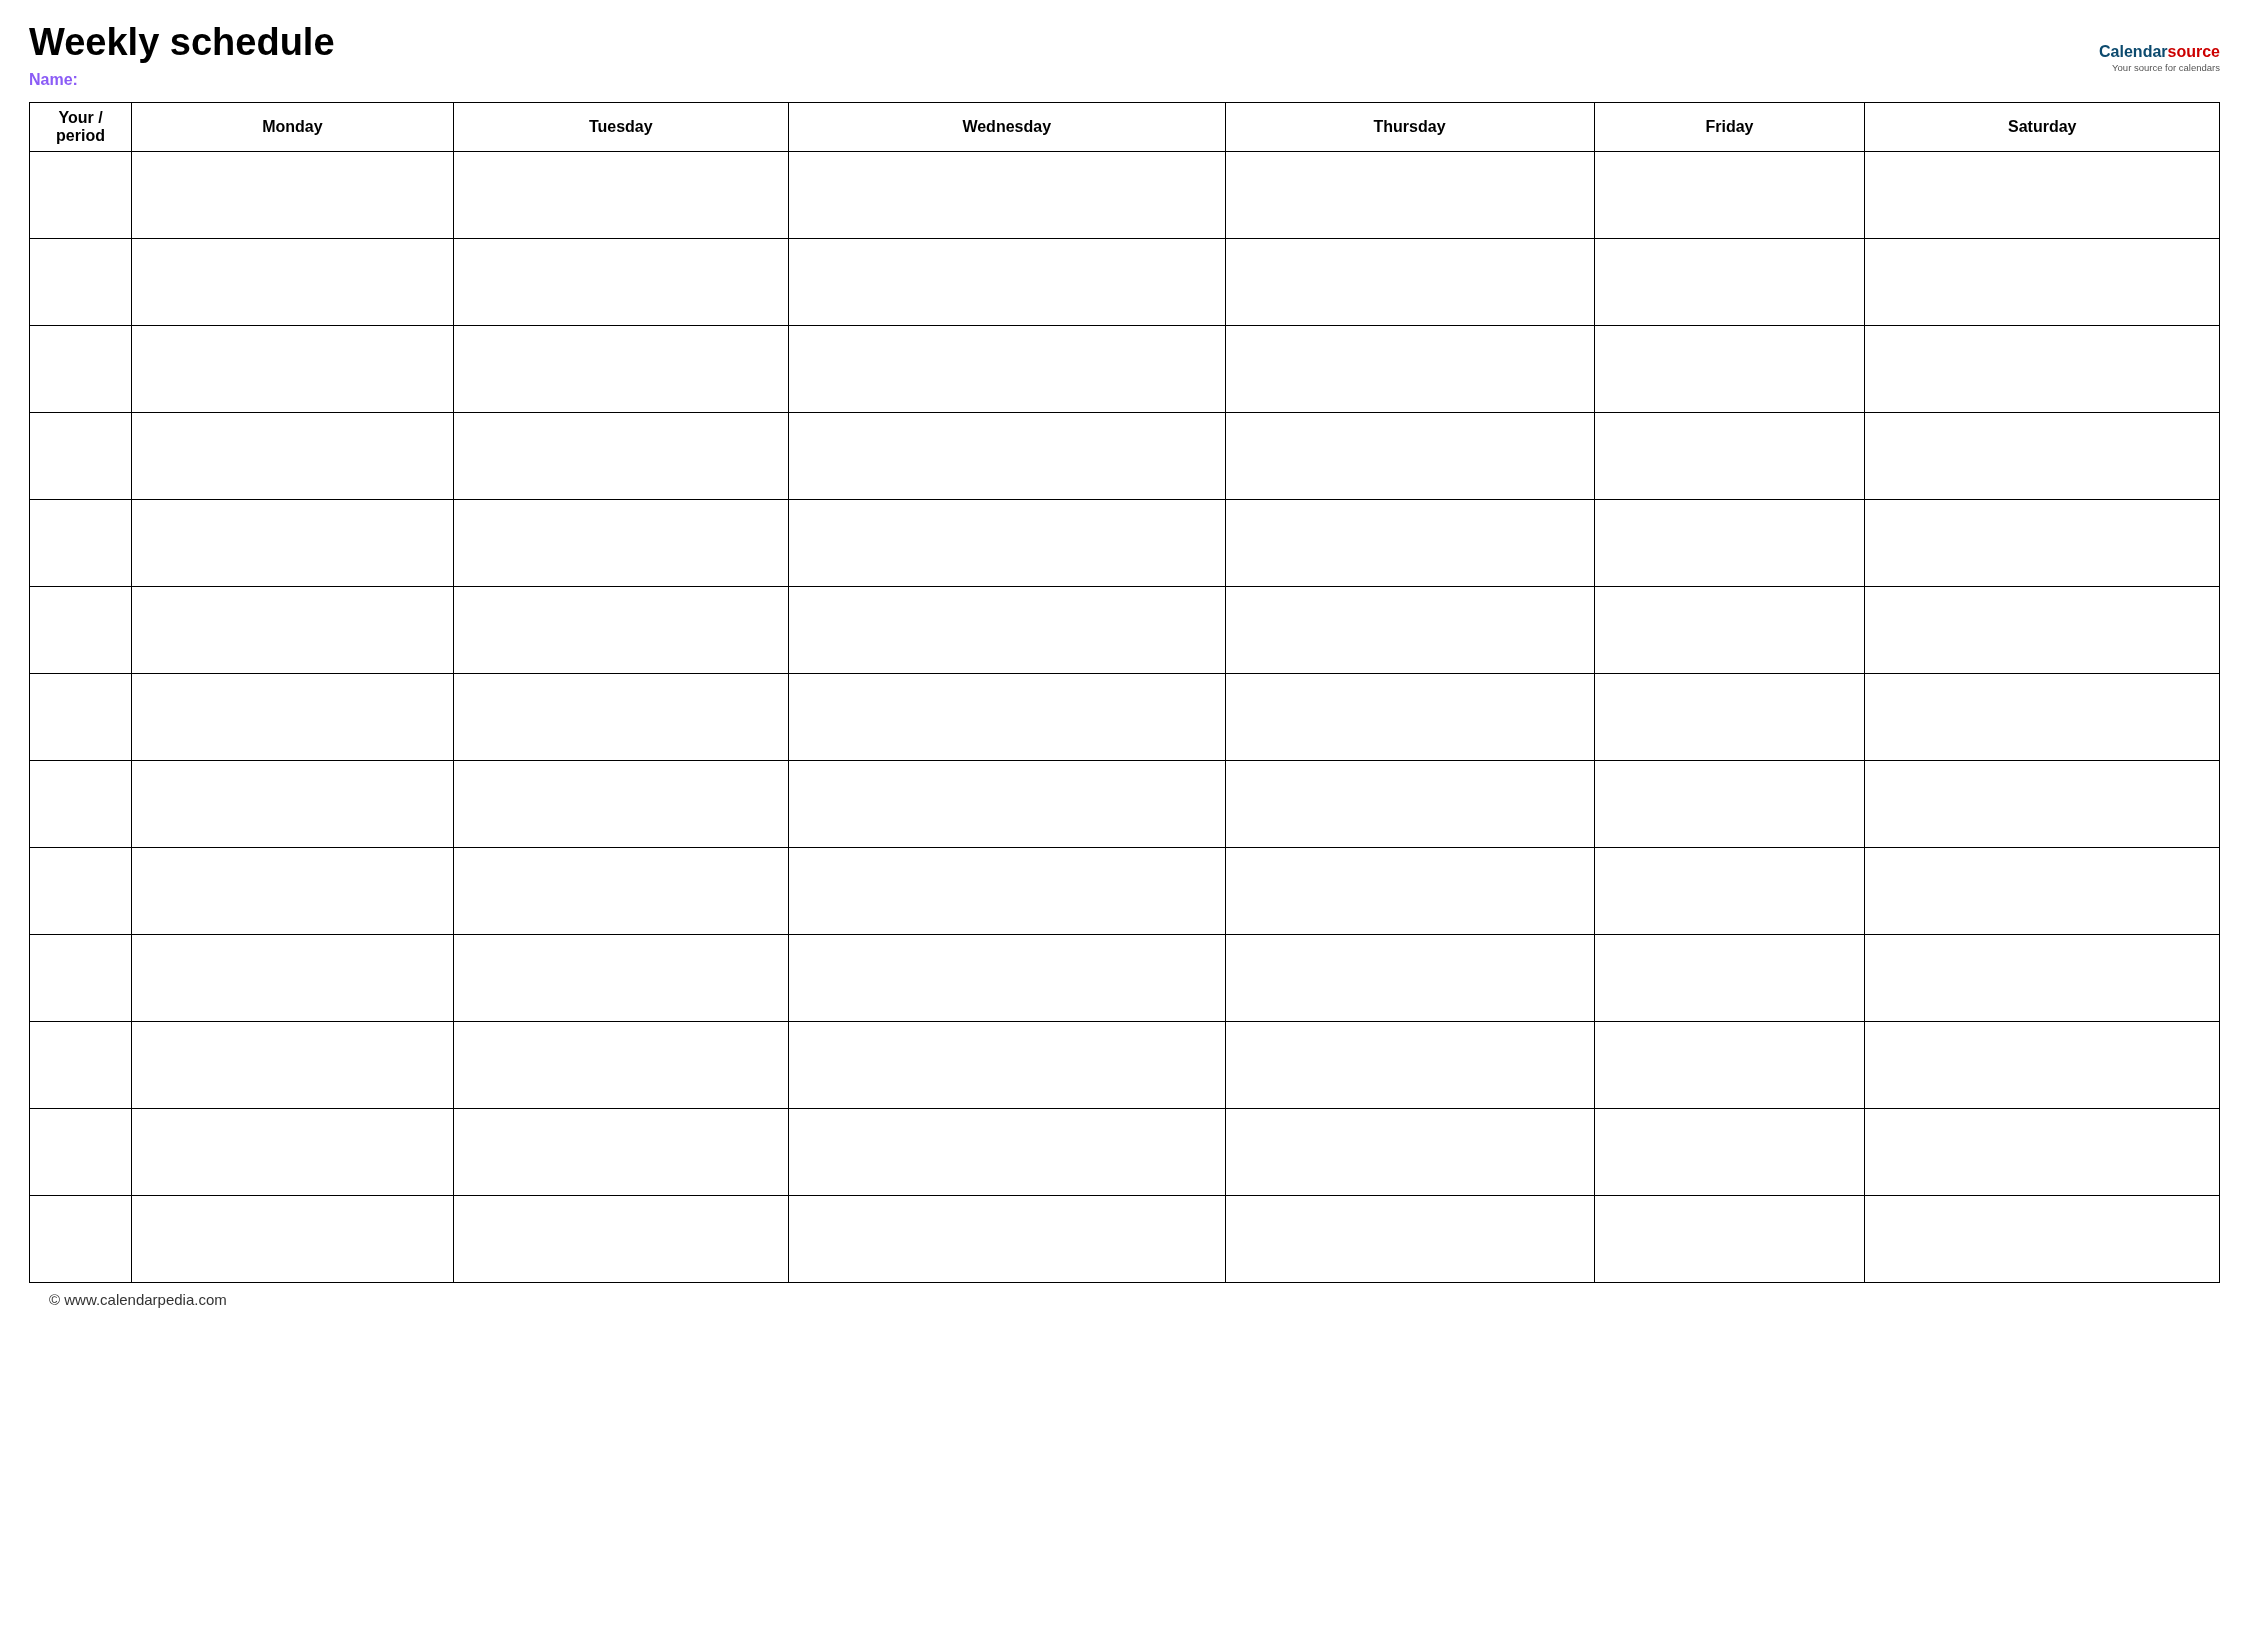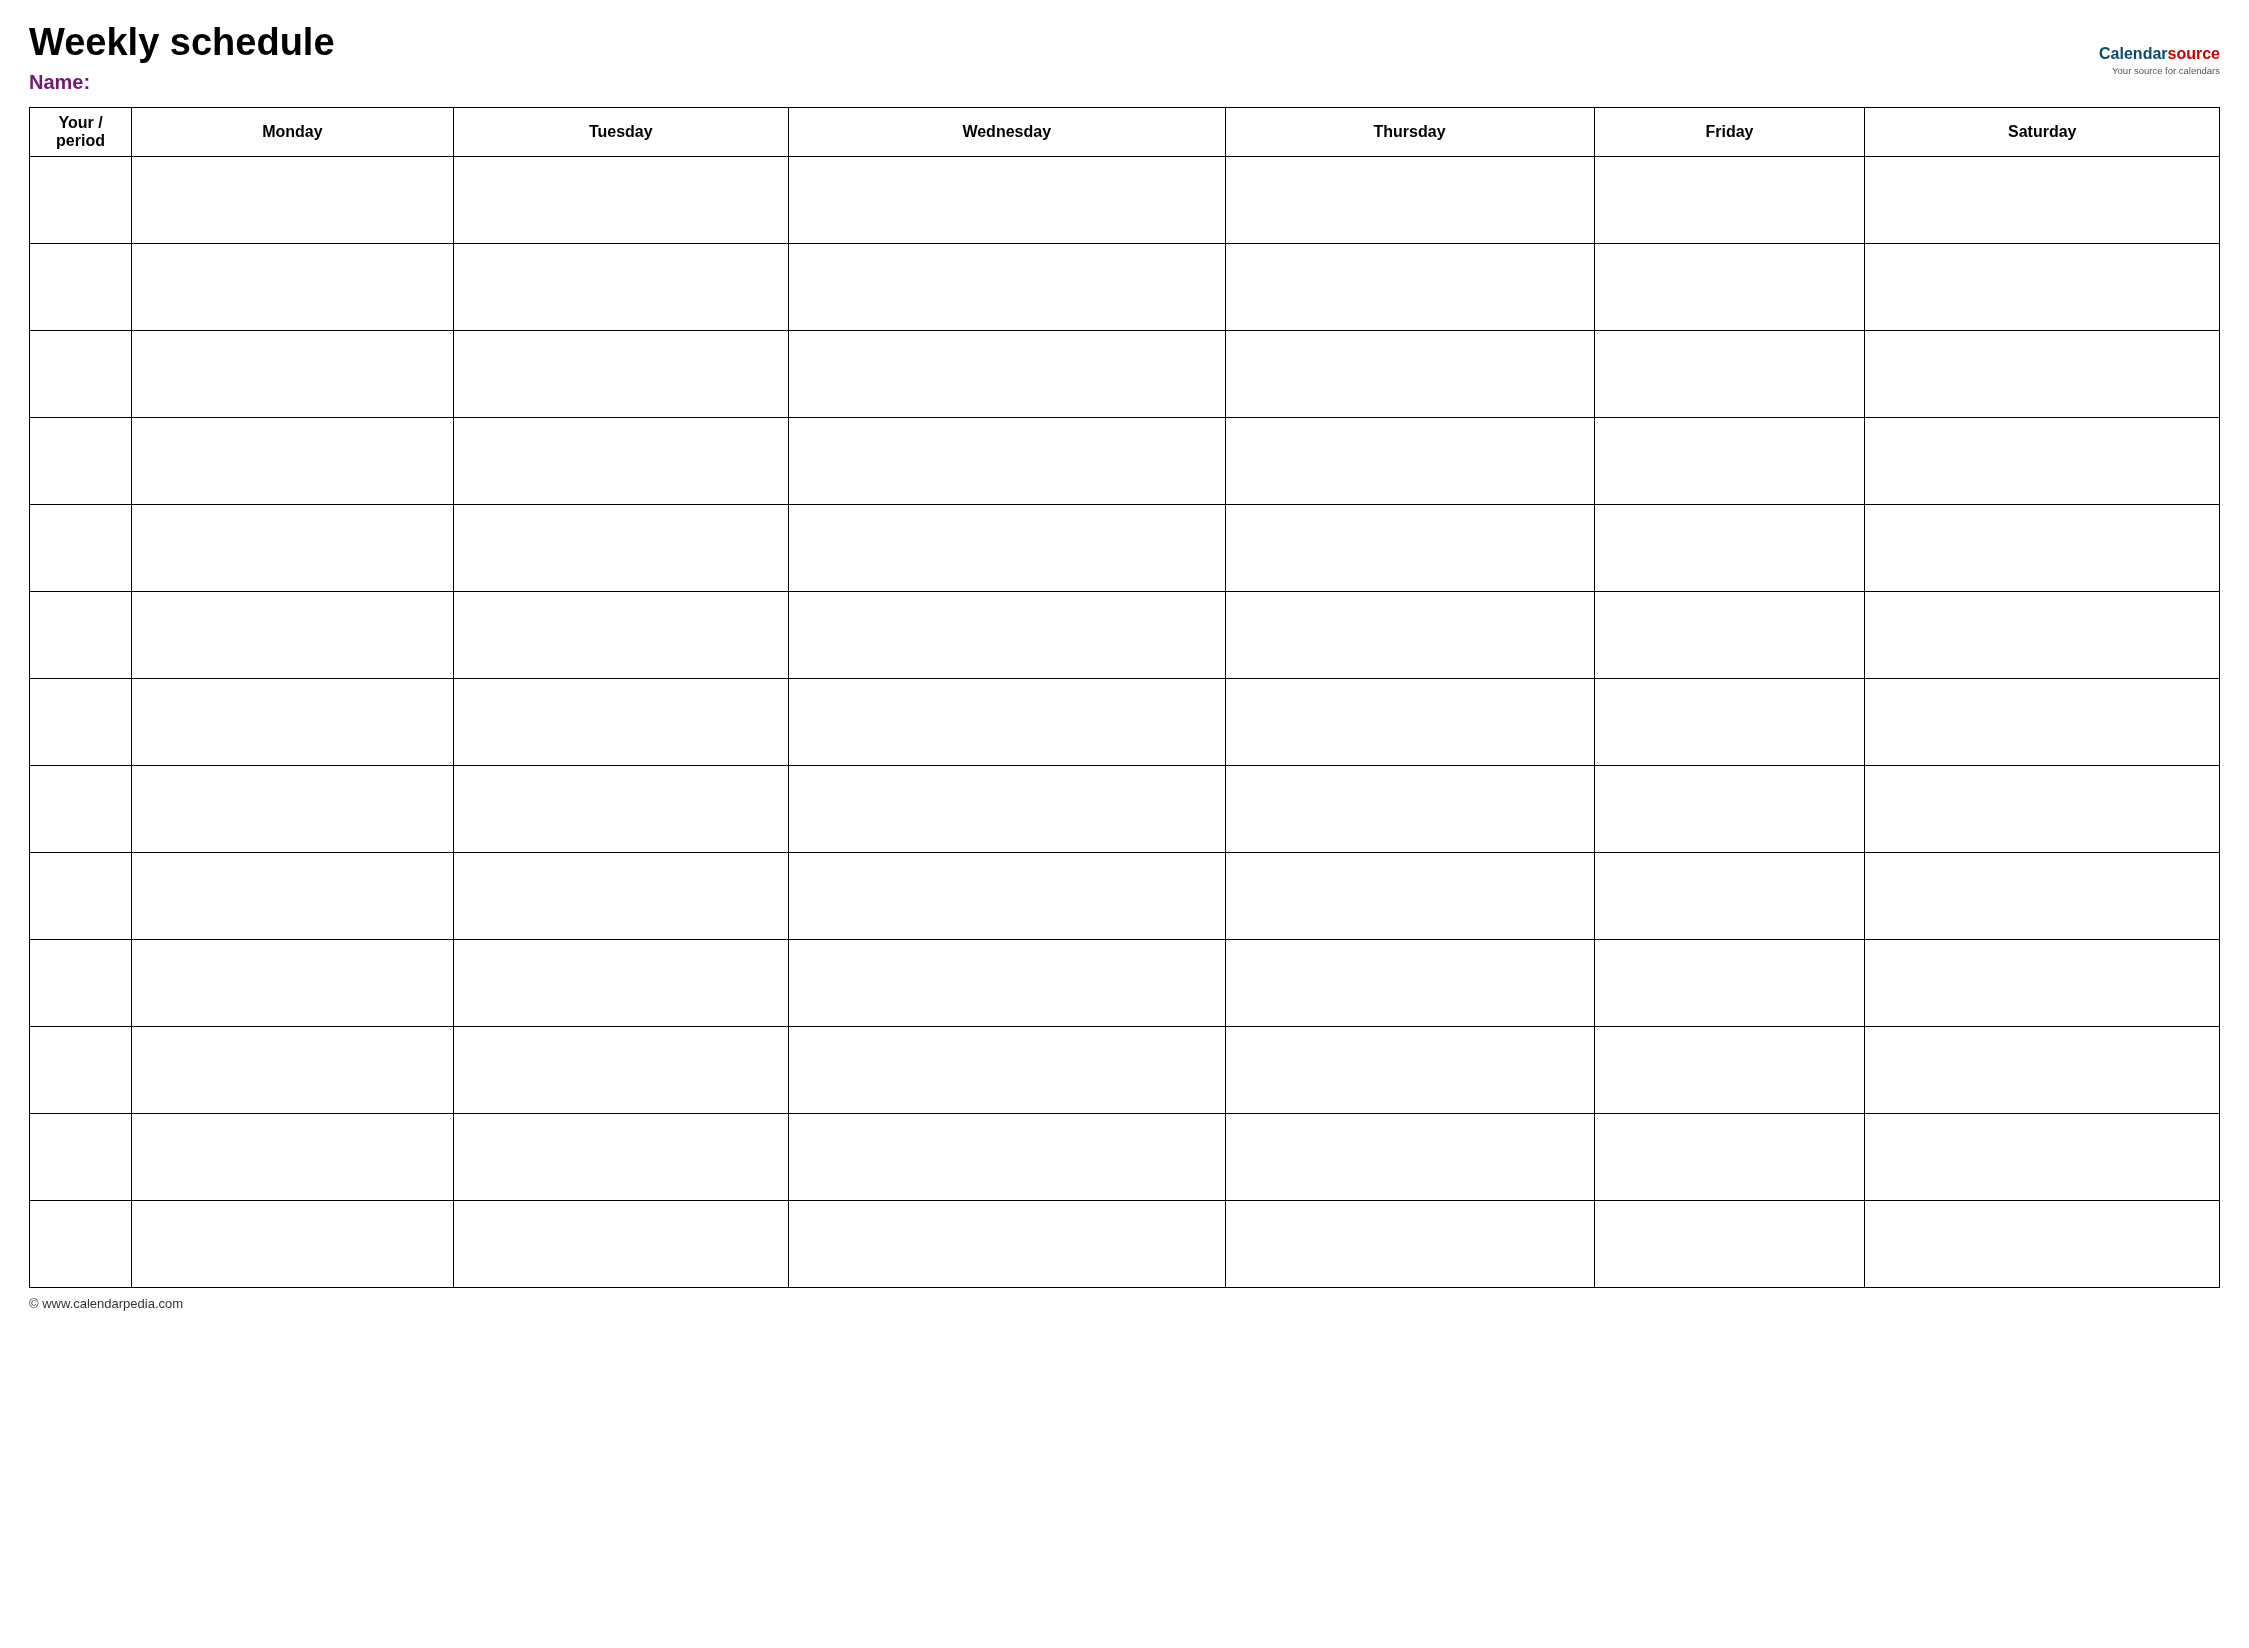--- a/index.html
+++ b/index.html
@@ -28,23 +28,23 @@
     }
 
     .page-title {
       font-size: 38px;
       font-weight: bold;
       color: #000000;
       line-height: 1.1;
     }
 
     .name-label {
-      font-size: 20px;
-      font-weight: bold;
-      color: #701a75;
+      font-size: 16px;
+      font-weight: bold;
+      color: #8b5cf6;
       margin-top: 7.3px;
     }
 
     .logo-area {
       text-align: right;
       padding-top: 3.6px;
     }
 
     .logo-text {
       font-size: 16px;
@@ -102,22 +102,23 @@
     }
 
     .schedule-table tbody td.time-cell {
       background-color: #ffffff;
       width: 102px;
       min-width: 102px;
     }
 
     .footer {
       margin-top: 8.7px;
-      font-size: 13px;
+      font-size: 15px;
       color: #333333;
+      margin-left: 20px;
     }
   </style>
 </head>
 <body>
 
 <div class="header-section">
   <div class="title-area">
     <h1 class="page-title">Weekly schedule</h1>
     <div class="name-label">Name:</div>
   </div>

